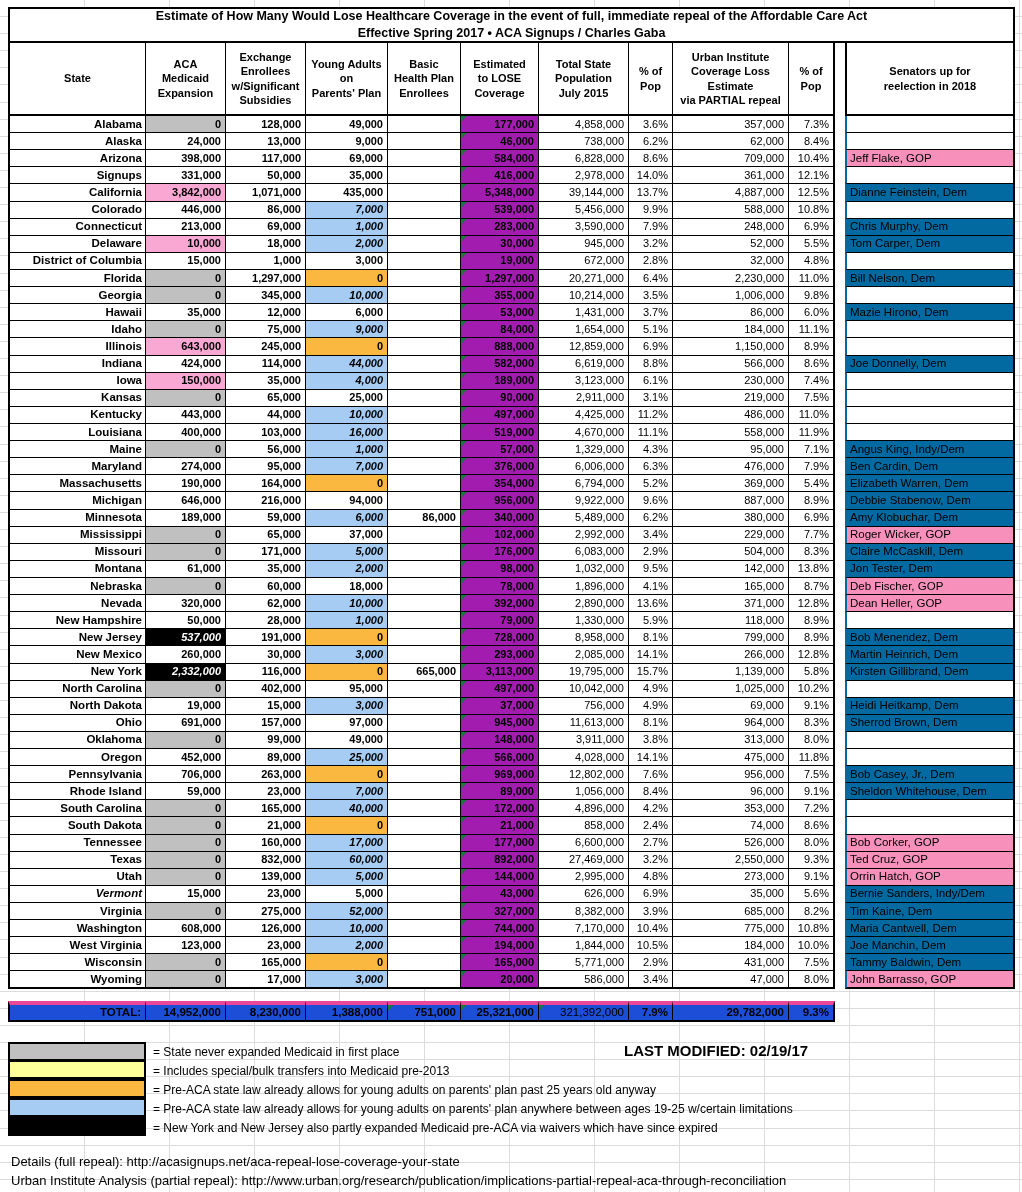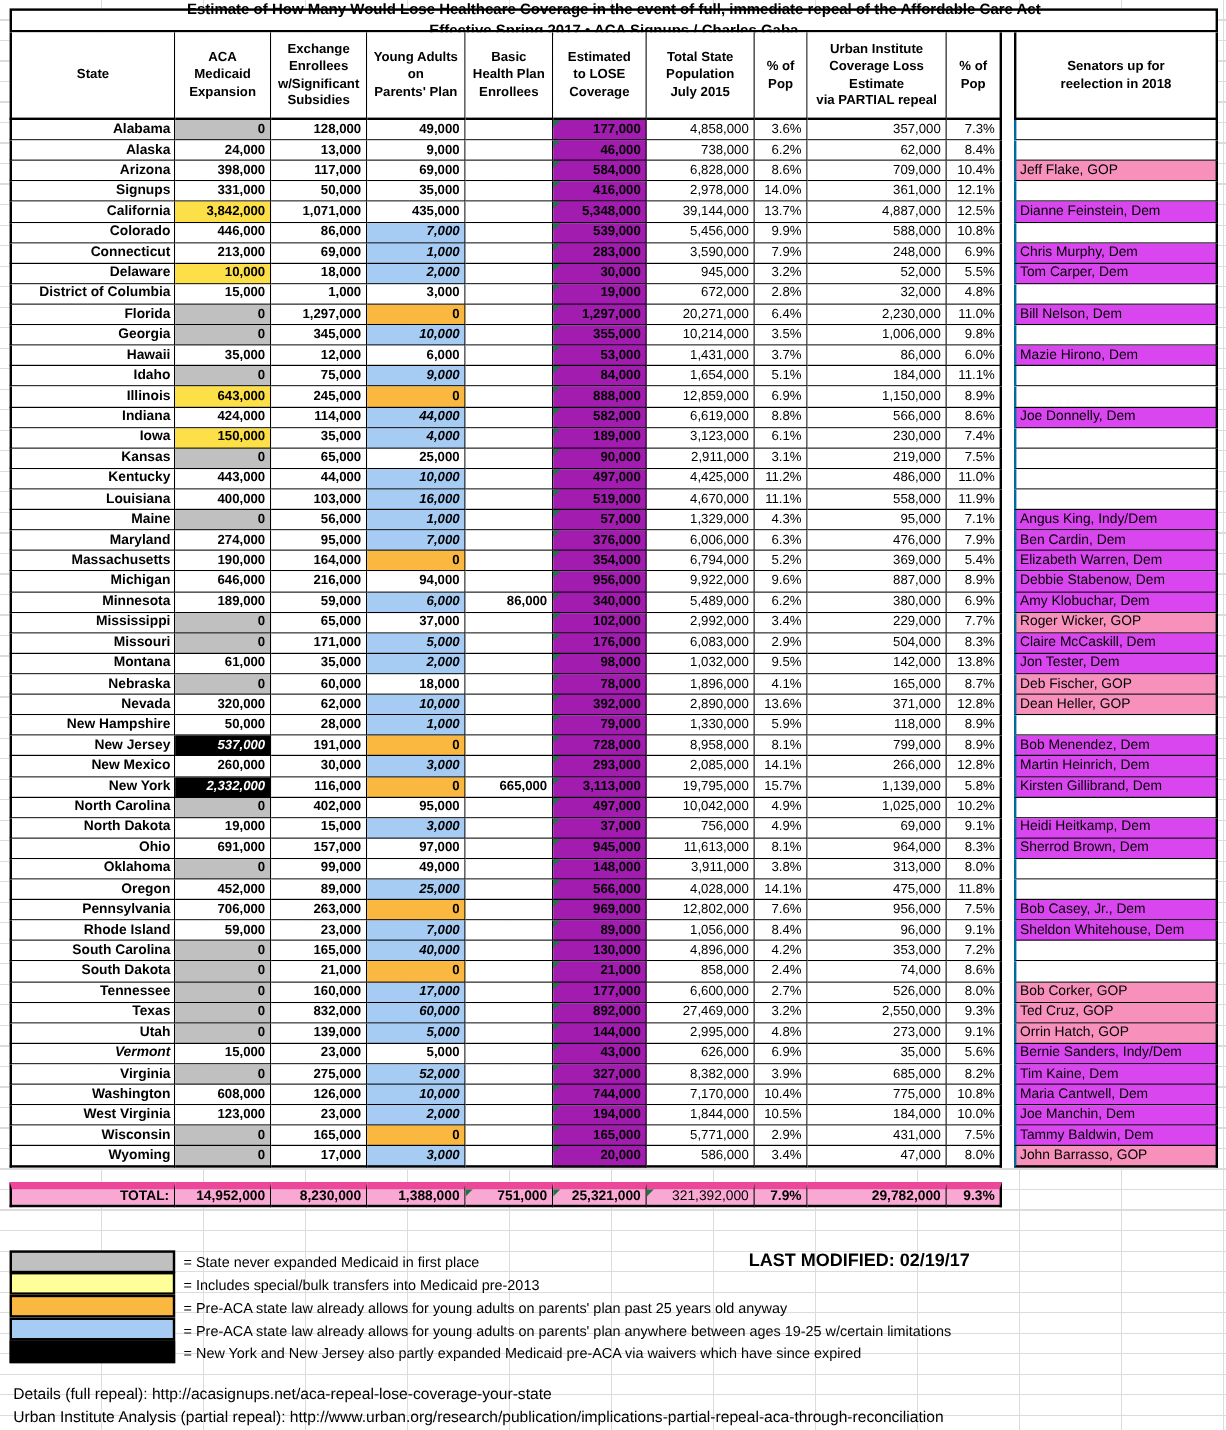--- a/index.html
+++ b/index.html
@@ -9,21 +9,21 @@
     color:#000;
     background:
       repeating-linear-gradient(to right, transparent 0, transparent 84px, #DCDCDC 84px, #DCDCDC 85px),
       repeating-linear-gradient(to bottom, transparent 0, transparent 16.1px, #DCDCDC 16.1px, #DCDCDC 17.1px),
       #fff;
     position:relative;overflow:hidden;
   }
   .sheet{position:absolute;left:8px;top:7px;width:1007px;
     --cols:138px 80px 80px 82px 73px 78px 90px 44px 116px 46px 10px 170px;}
   
-  .titlebox{border:2px solid #000;background:#fff;height:20px;box-sizing:border-box;
+  .titlebox{border:2px solid #000;background:#fff;height:36px;box-sizing:border-box;
     display:flex;flex-direction:column;justify-content:center;text-align:center;}
   .titlebox div{font-weight:bold;font-size:12.5px;line-height:17px;}
   
   .hrow{display:grid;grid-template-columns:var(--cols);height:73px;}
   .h{box-sizing:border-box;background:#fff;border-right:1px solid #000;border-bottom:2px solid #000;
      display:flex;align-items:center;justify-content:center;text-align:center;
      font-weight:bold;font-size:11px;line-height:1.3;white-space:pre-line;padding:0 1px;}
   .h-first{border-left:2px solid #000;}
   .h-endmain{border-right:2px solid #000;}
   .h-spacer{border:none;background:#fff;}
@@ -37,33 +37,33 @@
   .c-state{border-left:2px solid #000;font-weight:bold;font-size:11.5px;padding-right:3px;}
   .c-endmain{border-right:2px solid #000;}
   .c-spacer{border:none;background:#fff;padding:0;}
   .c-sen{border-left:2px solid #0369a1;border-right:2px solid #000;justify-content:flex-start;
      padding-left:3px;font-size:11.5px;}
   .row.last .c{border-bottom-width:2px;}
   .row.last .c-spacer{border:none;}
   .bold{font-weight:bold;}
   .italic{font-style:italic;}
   .bgGray{background:#C0C0C0;}
-  .bgLY{background:#fde047;}
+  .bgLY{background:#f9a8d4;}
   .bgBlack{background:#000;color:#fff;font-style:italic;}
   .bgBlue{background:#A6CCF4;font-style:italic;}
   .bgOrange{background:#FBB840;}
   .bgYellow{background:#a21caf;}
   .senGOP{background:#F791BC;}
-  .senDem{background:#d946ef;}
+  .senDem{background:#0369a1;}
   .tri{position:absolute;top:0;left:0;width:0;height:0;
     border-top:6px solid #1B7742;border-right:6px solid transparent;}
   
   .gaprow{height:12px;}
   .trow{display:grid;grid-template-columns:var(--cols);height:21px;}
-  .t{box-sizing:border-box;background:#f9a8d4;border-top:6px solid #ec4899;border-bottom:2px solid #000;
+  .t{box-sizing:border-box;background:#1d4ed8;border-top:4px solid #ec4899;border-bottom:2px solid #000;
      border-right:1px solid #000;display:flex;align-items:center;justify-content:flex-end;
      font-size:11.5px;font-weight:bold;white-space:nowrap;overflow:hidden;padding:0 4px 0 2px;position:relative;}
   .t-first{border-left:2px solid #000;}
   .t-endmain{border-right:2px solid #000;}
   .t-plain{background:transparent;border:none;}
   .t .reg{font-weight:normal;}
   
   .legend{position:absolute;left:8px;top:1042px;}
   .lrow{display:flex;align-items:center;height:19px;}
   .swatch{width:138px;height:19px;border:2px solid #000;box-sizing:border-box;margin-top:-2px;flex:none;}
@@ -795,21 +795,21 @@
         <div class="c c-sen senDem">Sheldon Whitehouse, Dem</div>
       </div>
       <div class="row">
         <div class="c c-state">South Carolina</div>
         <div class="c bold bgGray">0</div>
         <div class="c bold">165,000</div>
         <div class="c bold bgBlue">40,000</div>
         <div class="c bold"></div>
         <div class="c bold bgYellow">
           <i class="tri"></i>
-          <span>130,000</span>
+          <span>172,000</span>
         </div>
         <div class="c">4,896,000</div>
         <div class="c">4.2%</div>
         <div class="c">353,000</div>
         <div class="c c-endmain">7.2%</div>
         <div class="c c-spacer"></div>
         <div class="c c-sen"></div>
       </div>
       <div class="row">
         <div class="c c-state">South Dakota</div>

